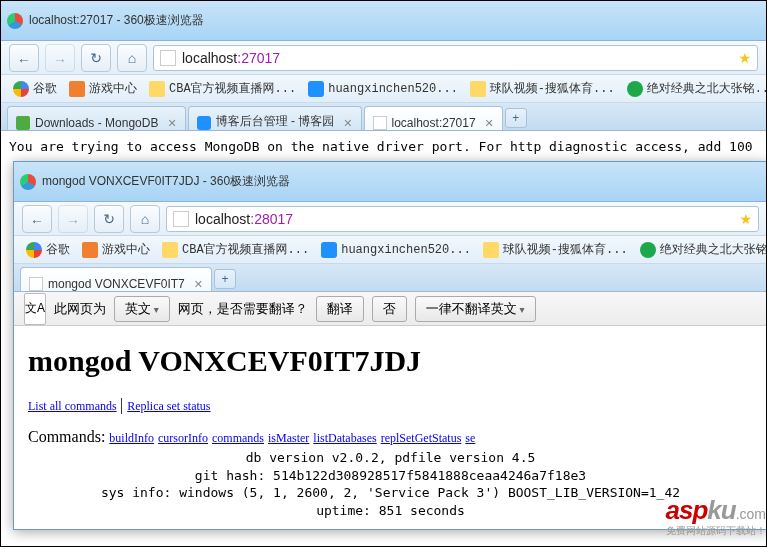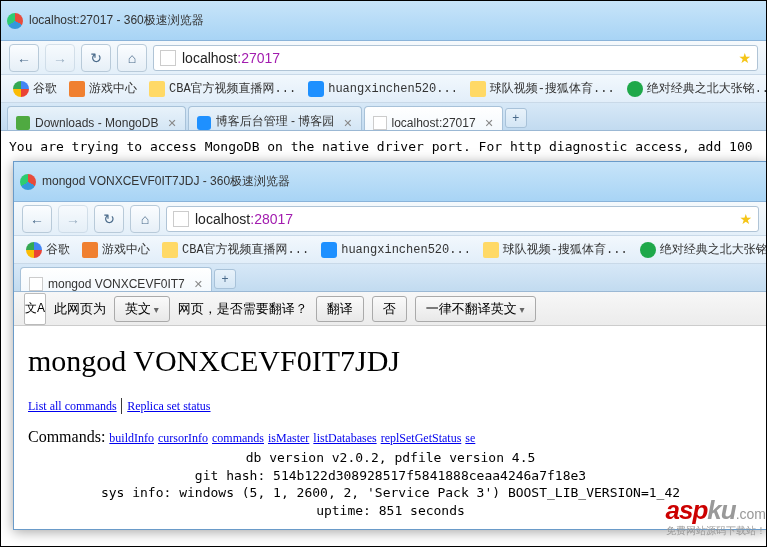--- a/index.html
+++ b/index.html
@@ -26,21 +26,21 @@
 .tab .tabclose { color:#888; margin-left:4px; cursor:pointer; font-size:11px; }
 .tab .tabtext { overflow:hidden; text-overflow:ellipsis; white-space:nowrap; }
 .newtab { width:22px; height:20px; background:linear-gradient(to bottom,#e8f2fa,#d4e6f5); border:1px solid #a8c2d9; border-radius:3px; display:flex; align-items:center; justify-content:center; color:#4a6a8a; cursor:pointer; margin-bottom:2px; }
 .content { background:#fff; padding:8px 8px; font-family: monospace; font-size:13px; }
 .inner-window { position:absolute; top:160px; left:12px; width:755px; box-shadow:0 2px 12px rgba(0,0,0,0.35); border:1px solid #6a9bc9; }
 .translatebar { background:linear-gradient(to bottom,#f7f7f7,#ececec); height:34px; display:flex; align-items:center; padding:0 10px; gap:8px; border-bottom:1px solid #ccc; font-size:13px; }
 .translatebar .tbicon { width:22px; height:32px; border:1px solid #bbb; border-radius:2px; display:flex; align-items:center; justify-content:center; font-size:12px; background:#fff; }
 .tbtn { padding:3px 10px; background:linear-gradient(to bottom,#fafafa,#e8e8e8); border:1px solid #aaa; border-radius:3px; cursor:pointer; font-size:13px; }
 .drop::after { content:" ▾"; font-size:10px; color:#666; }
 .inner-content { background:#fff; padding:10px 14px; }
-.inner-content h1 { font-family:"Times New Roman",serif; font-size:30px; font-weight:normal; margin:8px 0 18px 0; color:#000; }
+.inner-content h1 { font-family:"Times New Roman",serif; font-size:30px; font-weight:bold; margin:8px 0 18px 0; color:#000; }
 .lnk { color:#0000ee; text-decoration:underline; cursor:pointer; font-family:"Times New Roman",serif; font-size:12px; }
 .sep { color:#000; font-family:"Times New Roman",serif; font-size:16px; }
 .cmds { font-family:"Times New Roman",serif; font-size:16px; margin-top:14px; }
 .mono { font-family: monospace; font-size:13px; margin-top:3px; line-height:1.35;text-align:center; }
 .watermark { position:absolute; right:0; bottom:8px; font-family:Arial,sans-serif; }
 .watermark .asp { font-weight:bold; font-style:italic; letter-spacing:-1px; }
 .watermark .red { color:#c00; font-size:26px; }
 .watermark .gray { color:#999; font-size:26px; }
 .watermark .com { color:#999; font-size:14px; }
 .watermark .sub { color:#999; font-size:10px; display:block; text-align:right; margin-top:-2px; }

